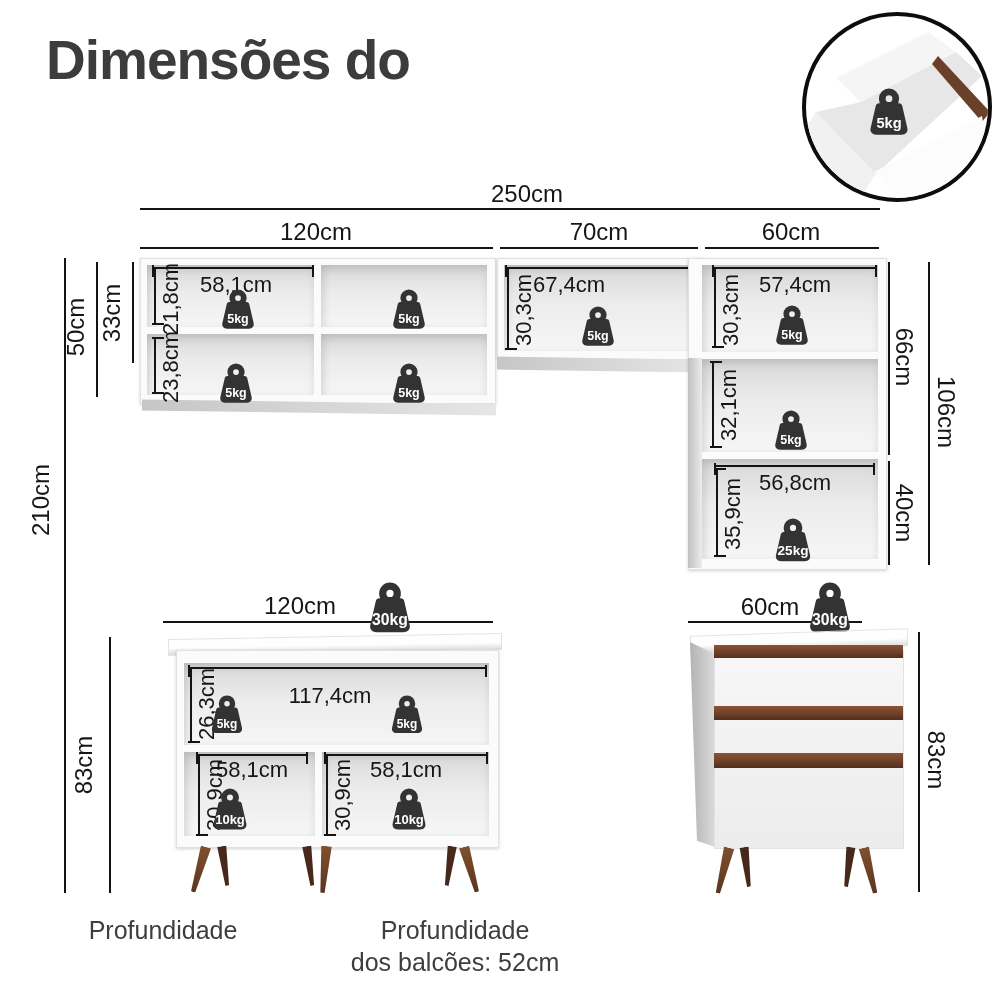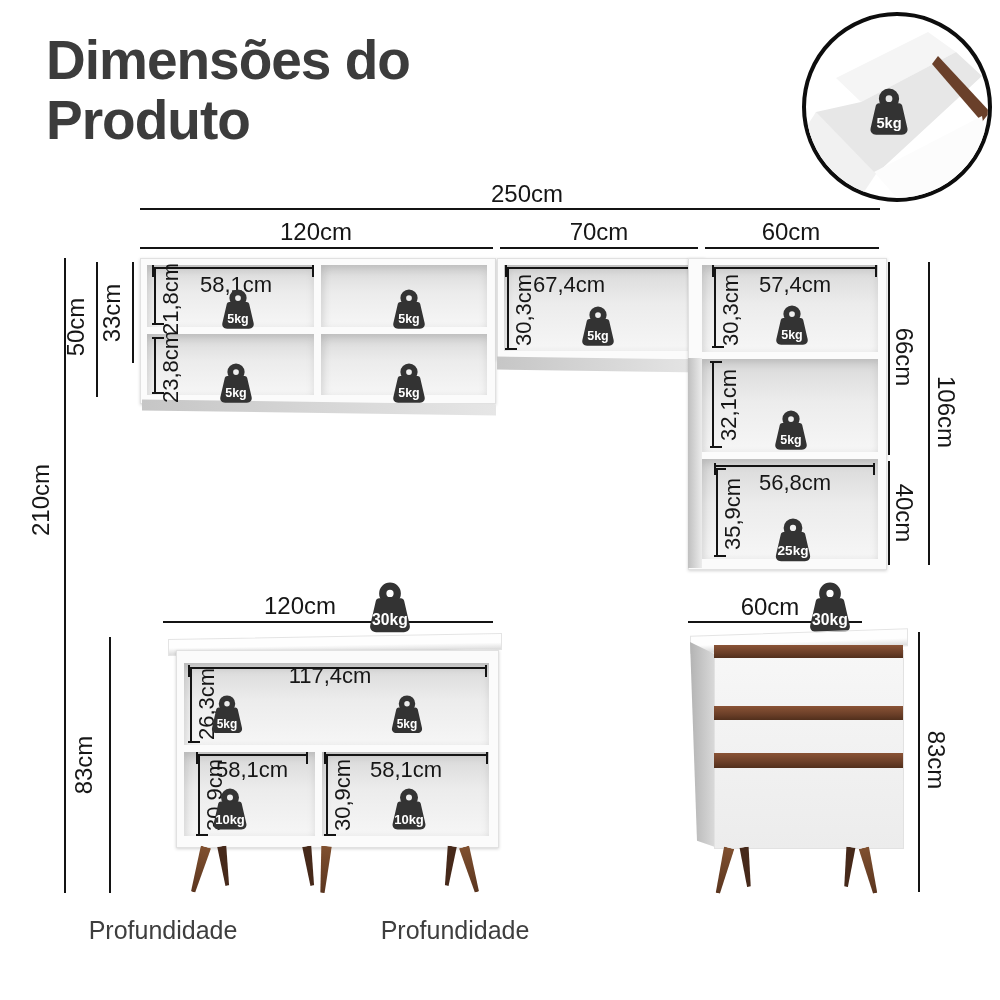--- a/index.html
+++ b/index.html
@@ -55,21 +55,20 @@
       <circle cx="24" cy="9.5" r="6" fill="none" stroke="#333" stroke-width="6"></circle>
       <path d="M15 13.5 h18 c1.3 0 2.4 .9 2.7 2.1 l4.6 20 c.8 3.4 -1.5 5.9 -4.9 5.9 h-22.8 c-3.4 0 -5.7 -2.5 -4.9 -5.9 l4.6 -20 c.3 -1.2 1.4 -2.1 2.7 -2.1 z" fill="#333"></path>
     </g>
   </defs>
 </svg>
 
 <div id="canvas">
 
   <div class="title">
     <div>Dimensões do</div>
-    <div>Produto</div>
   </div>
 
   <div class="inset">
     <svg viewBox="0 0 182 182" width="182" height="182">
       <polygon points="30,62 122,16 150,36 55,86" fill="#f5f5f5"></polygon>
       <polygon points="10,96 55,86 150,36 176,60 70,158 2,120" fill="#e7e7e7"></polygon>
       <polygon points="132,40 184,96 176,106 126,48" fill="#6a402a"></polygon>
       <polygon points="68,156 176,100 184,148 98,190" fill="#fcfcfc"></polygon>
       <polygon points="10,96 70,158 50,188 -8,124" fill="#f1f1f1"></polygon>
       <polygon points="-4,142 44,188 30,192 -10,154" fill="#5d3722"></polygon>
@@ -181,21 +180,21 @@
   <svg class="wt" style="left:390px;top:611px" width="58" height="58" viewBox="0 0 48 48">
     <use href="#wt-shape"></use>
       <text class="wt-txt" x="24" y="35.5">30kg</text>
     </svg>
   <div class="slab" style="left:168px;top:636px;width:332px;height:15px"></div>
   <div class="cab" style="left:176px;top:650px;width:321px;height:196px"></div>
   <div class="cell" style="left:184px;top:663px;width:305px;height:82px"></div>
   <div class="cell" style="left:184px;top:752px;width:131px;height:84px"></div>
   <div class="cell" style="left:322px;top:752px;width:167px;height:84px"></div>
   <div class="mh" style="left:188px;top:667px;width:299px"></div>
-  <div class="lbl sm" style="left:330px;top:676px">117,4cm</div>
+  <div class="lbl sm" style="left:330px;top:696px">117,4cm</div>
   <div class="mv" style="left:190px;top:667px;height:76px"></div>
   <div class="lbl sm up" style="left:207px;top:704px">26,3cm</div>
   <svg class="wt" style="left:227px;top:717px" width="44" height="44" viewBox="0 0 48 48">
     <use href="#wt-shape"></use>
       <text class="wt-txt" x="24" y="35.5">5kg</text>
     </svg>
   <svg class="wt" style="left:407px;top:717px" width="44" height="44" viewBox="0 0 48 48">
     <use href="#wt-shape"></use>
       <text class="wt-txt" x="24" y="35.5">5kg</text>
     </svg>
@@ -240,15 +239,16 @@
   <div class="leg back" style="left:740px;top:847px;transform:rotate(-7deg)"></div>
   <div class="leg" style="left:716px;top:847px;transform:rotate(14deg)"></div>
   <div class="leg back" style="left:842px;top:847px;transform:rotate(7deg)"></div>
   <div class="leg" style="left:862px;top:847px;transform:rotate(-14deg)"></div>
 
   <div class="caption" style="left:163px;top:914px">
     <div>Profundidade</div>
   </div>
   <div class="caption" style="left:455px;top:914px">
     <div>Profundidade</div>
+    <div>dos balcões: 52cm</div>
   </div>
 
 </div>
 
 </body></html>

